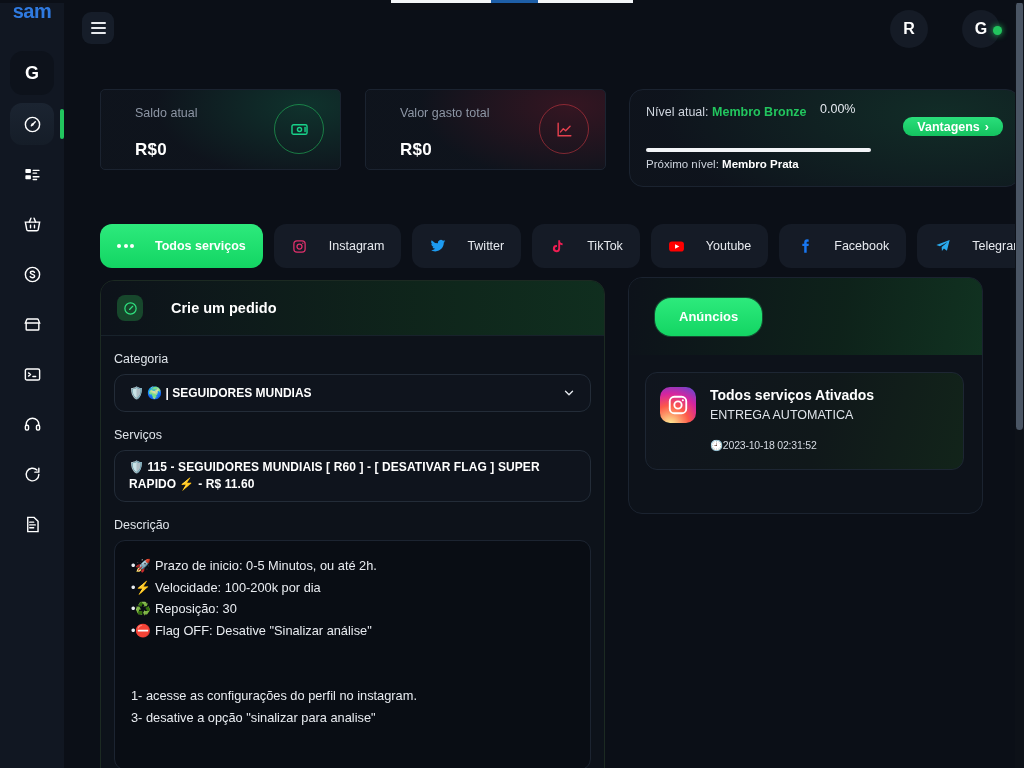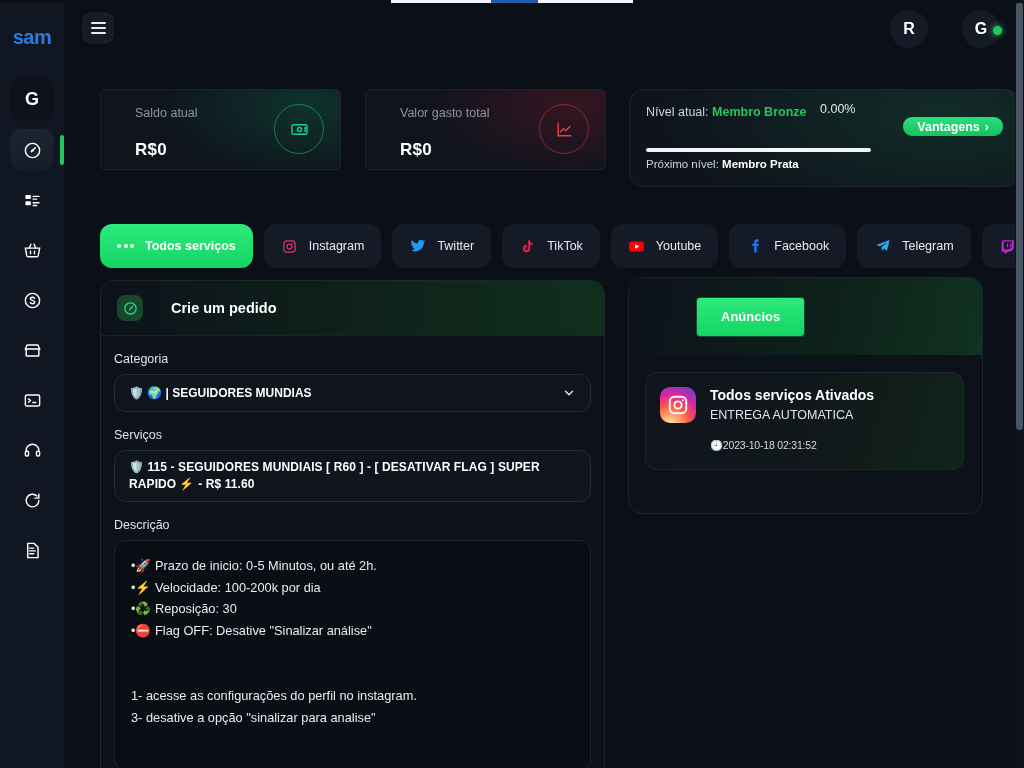--- a/index.html
+++ b/index.html
@@ -20,21 +20,21 @@
   #toploader .seg-white { background: #f3f5f8; }
   #toploader .seg-blue { background: #1e5fa8; }
 
   
   #sidebar {
     position: absolute; left: 0; top: 0; width: 64px; height: 768px;
     background: #111722; display: flex; flex-direction: column; align-items: center;
     z-index: 40;
   }
   #brand {
-    margin-top: 26px; font-size: 20px; font-weight: 700; color: #2f7ae0;
+    font-size: 20px; font-weight: 700; color: #2f7ae0;
     letter-spacing: -0.5px;
   }
   #side-avatar {
     margin-top: 28px; width: 44px; height: 44px; border-radius: 13px;
     background: #0d121b; display: flex; align-items: center; justify-content: center;
     font-size: 18px; font-weight: 700; color: #ffffff;
   }
   .side-item {
     position: relative; width: 44px; height: 42px; margin-top: 8px;
     display: flex; align-items: center; justify-content: center;
@@ -126,21 +126,21 @@
     display: flex; align-items: center; gap: 5px; text-align: center;
   }
 
   
   #tabs {
     position: absolute; left: 36px; top: 224px; width: 924px; height: 44px;
     display: flex; gap: 11px; overflow: hidden;
   }
   .tab {
     flex: 0 0 auto; height: 44px; border-radius: 12px; background: #151b26;
-    display: flex; align-items: center; gap: 11px; padding: 0 17px;
+    display: flex; align-items: center; gap: 21px; padding: 0 17px;
     font-size: 12.5px; color: #e7eaef; cursor: pointer; white-space: nowrap;
   }
   .tab.active {
     background: linear-gradient(180deg,#2dea7c,#13d563);
     color: #fff; font-weight: 600;
   }
   .tab .tico { display: flex; align-items: center; justify-content: center; width: 17px; height: 17px; }
   .dots3 { display: flex; gap: 2.5px; }
   .dots3 i { width: 4px; height: 4px; border-radius: 50%; background: #fff; display:block; }
 
@@ -181,26 +181,25 @@
   #ann-panel {
     position: absolute; left: 628px; top: 277px; width: 355px; height: 237px;
     border-radius: 14px; border: 1px solid #1b2330; background: #0d121a; overflow: hidden;
   }
   #ann-head {
     height: 77px;
     background: linear-gradient(100deg, rgba(13,18,26,1) 0%, rgba(14,38,26,.8) 60%, rgba(17,52,33,.95) 100%);
     display: flex; align-items: center; padding-left: 26px;
   }
   #btn-anuncios {
-    height: 38px; padding: 0 24px; border-radius: 3px; border: none; cursor: pointer;
+    height: 38px; padding: 0 24px; border-radius: 16px; border: none; cursor: pointer;
     background: linear-gradient(180deg,#2dea7c,#13d563);
     color: #fff; font-size: 13px; font-weight: 700;
     font-family: "Liberation Sans", sans-serif;
     box-shadow: 0 0 0 1px rgba(45,234,124,.25);
-    margin-left: 42px;
   }
   #ann-item {
     margin: 17px 18px 0 16px; height: 98px; border-radius: 12px;
     border: 1px solid #1d2633;
     background: linear-gradient(105deg, #10151e 0%, #10181a 55%, #12241a 100%);
     display: flex; padding: 14px 14px; gap: 14px;
   }
   #ann-ig-icon {
     width: 36px; height: 36px; border-radius: 10px; flex: 0 0 auto;
     background: radial-gradient(circle at 28% 105%, #fdf497 0%, #fd5949 42%, #d6249f 68%, #285AEB 110%);

